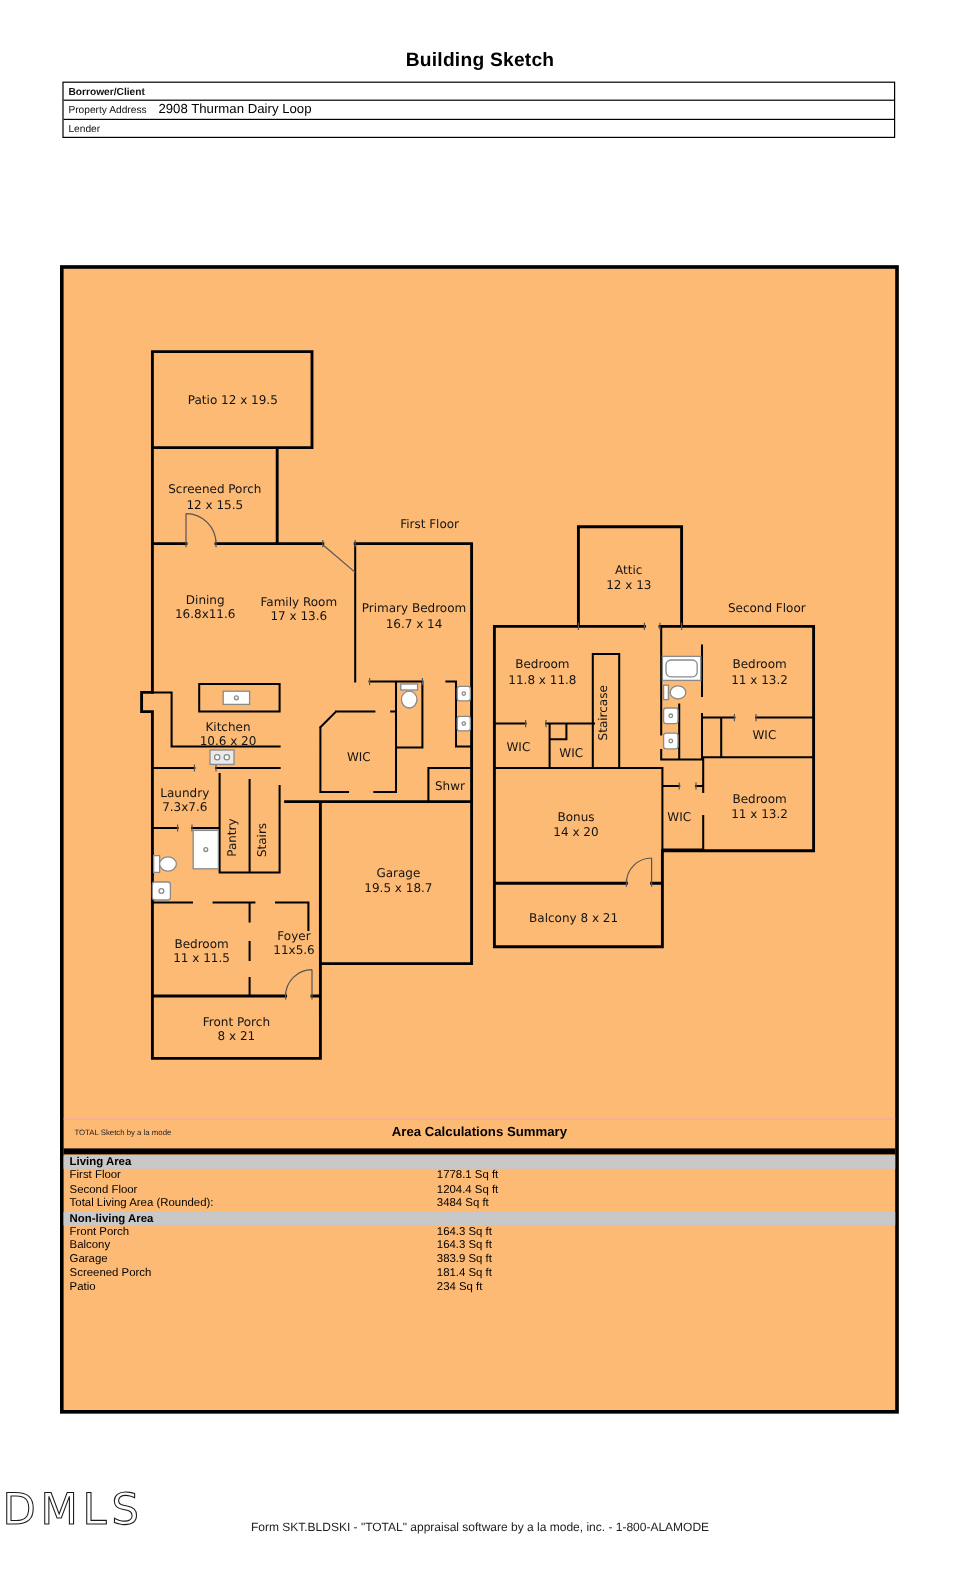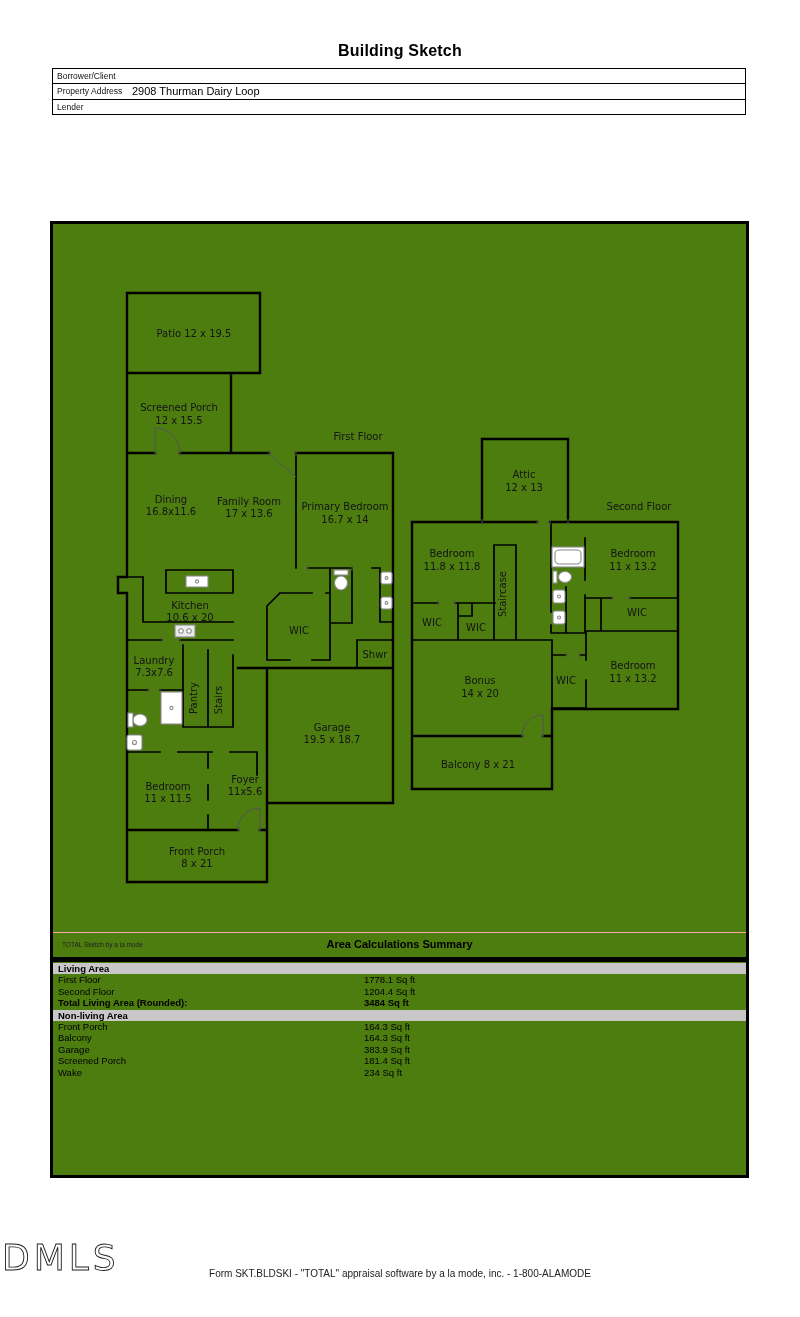--- a/index.html
+++ b/index.html
@@ -1,44 +1,44 @@
 <!DOCTYPE html>
 <html><head>
 <meta charset="utf-8">
 <style>
   html,body{margin:0;padding:0;background:#fff;}
   body{width:800px;height:1317px;position:relative;font-family:"Liberation Sans",sans-serif;color:#000;overflow:hidden;}
   .page-title{position:absolute;top:42px;left:0;width:800px;text-align:center;font-size:16px;font-weight:bold;letter-spacing:.2px;}
   
   .form-table{position:absolute;left:52px;top:68px;width:692px;border:1px solid #000;background:#fff;}
   .frow{position:relative;border-top:1px solid #000;height:14px;}
-  .frow:first-child{border-top:none;}
+  .frow:first-child{border-top:none;font-weight:bold;}
   .frow.tall{height:15px;}
   .flabel{position:absolute;top:2px;font-size:8.5px;color:#111;white-space:nowrap;}
   .fvalue{position:absolute;top:1px;font-size:11px;color:#000;white-space:nowrap;}
   
-  .sketch-box{position:absolute;left:50px;top:221px;width:693px;height:951px;border:3px solid #000;background:#4d7c0f;}
+  .sketch-box{position:absolute;left:50px;top:221px;width:693px;height:951px;border:3px solid #000;background:#fdba74;}
   .plan-svg{position:absolute;left:0;top:0;}
   .w25{stroke:#000;stroke-width:2.4;fill:none;stroke-linecap:square;}
   .w18{stroke:#000;stroke-width:1.7;fill:none;stroke-linecap:square;}
   .thin{stroke:#555;stroke-width:1;fill:none;}
   .fix{stroke:#8a8a8a;stroke-width:1.1;fill:#fff;}
   .fixf{stroke:#8a8a8a;stroke-width:1.1;fill:#e9e9e9;}
   .plan-svg text{font-family:"DejaVu Sans",sans-serif;font-size:10px;fill:#141414;text-anchor:middle;}
   
   .sum{position:absolute;left:0;top:708px;width:693px;border-top:1px solid #fca5a5;}
   .sum-head{position:relative;height:24px;}
   .branding{position:absolute;left:9px;top:8px;font-size:6.5px;color:#222;}
   .sum-title{position:absolute;left:0;top:5px;width:100%;text-align:center;font-size:11px;font-weight:bold;}
   .sum-rule{height:5px;background:#000;}
   .band{height:11px;background:#c8c8c8;font-size:9.5px;font-weight:bold;padding-left:5px;line-height:11px;margin-top:1px;}
   .srow{position:relative;height:11.5px;font-size:9.5px;line-height:11.5px;}
   .srow .lbl{position:absolute;left:5px;white-space:nowrap;}
   .srow .val{position:absolute;left:311px;white-space:nowrap;}
-  .srow.total{font-weight:bold;}
+  .srow.total{font-weight:normal;}
   
   .footer-logo{position:absolute;left:0px;top:1238px;}
   .footer-line{position:absolute;left:0;top:1268px;width:800px;text-align:center;font-size:10px;color:#222;}
 </style>
 </head>
 <body>
 
 <div class="page-title">Building Sketch</div>
 
 <div class="form-table">
@@ -192,21 +192,21 @@
     </div>
     <div class="srow">
       <span class="lbl">Garage</span>
       <span class="val">383.9 Sq ft</span>
     </div>
     <div class="srow">
       <span class="lbl">Screened Porch</span>
       <span class="val">181.4 Sq ft</span>
     </div>
     <div class="srow">
-      <span class="lbl">Wake</span>
+      <span class="lbl">Patio</span>
       <span class="val">234 Sq ft</span>
     </div>
   </div>
 </div>
 
 <svg class="footer-logo" width="130" height="42">
   <text x="2" y="32" font-family="DejaVu Sans, sans-serif" font-size="36" letter-spacing="4" fill="#ffffff" stroke="#1a1a1a" stroke-width="0.9">DMLS</text>
 </svg>
 <div class="footer-line">Form SKT.BLDSKI - "TOTAL" appraisal software by a la mode, inc. - 1-800-ALAMODE</div>
 

